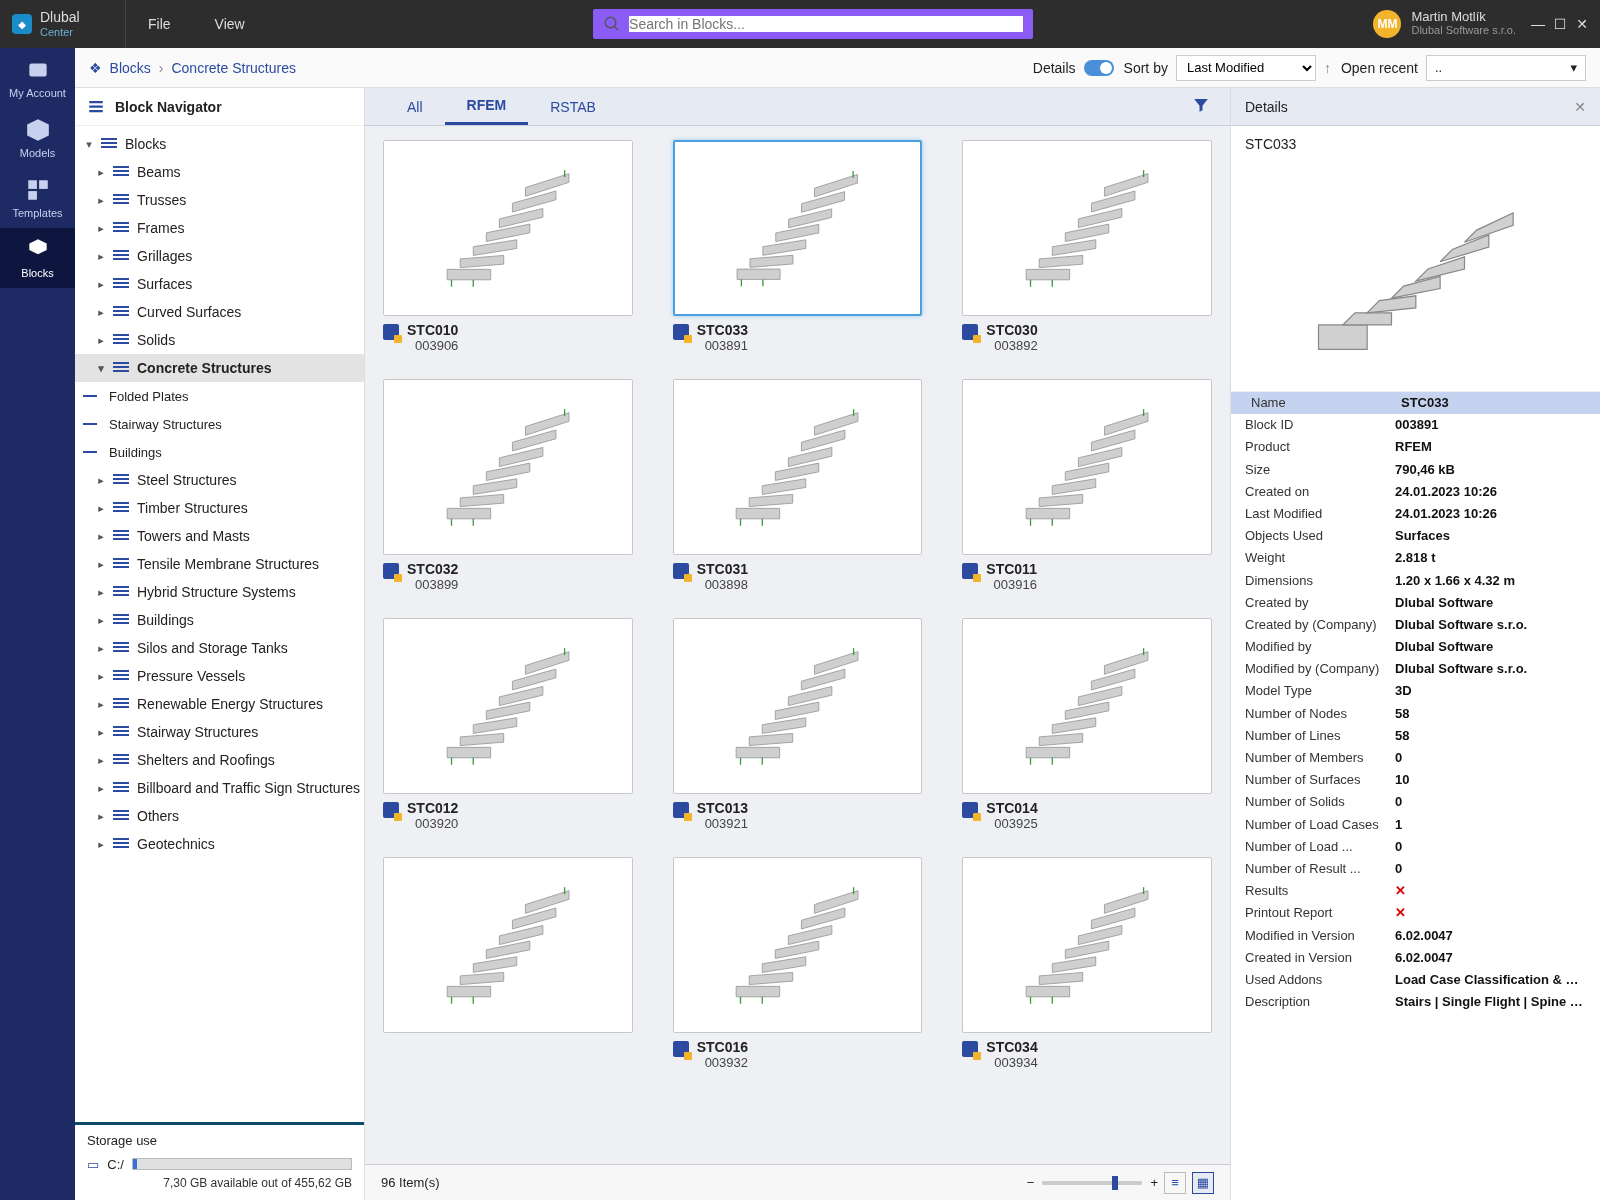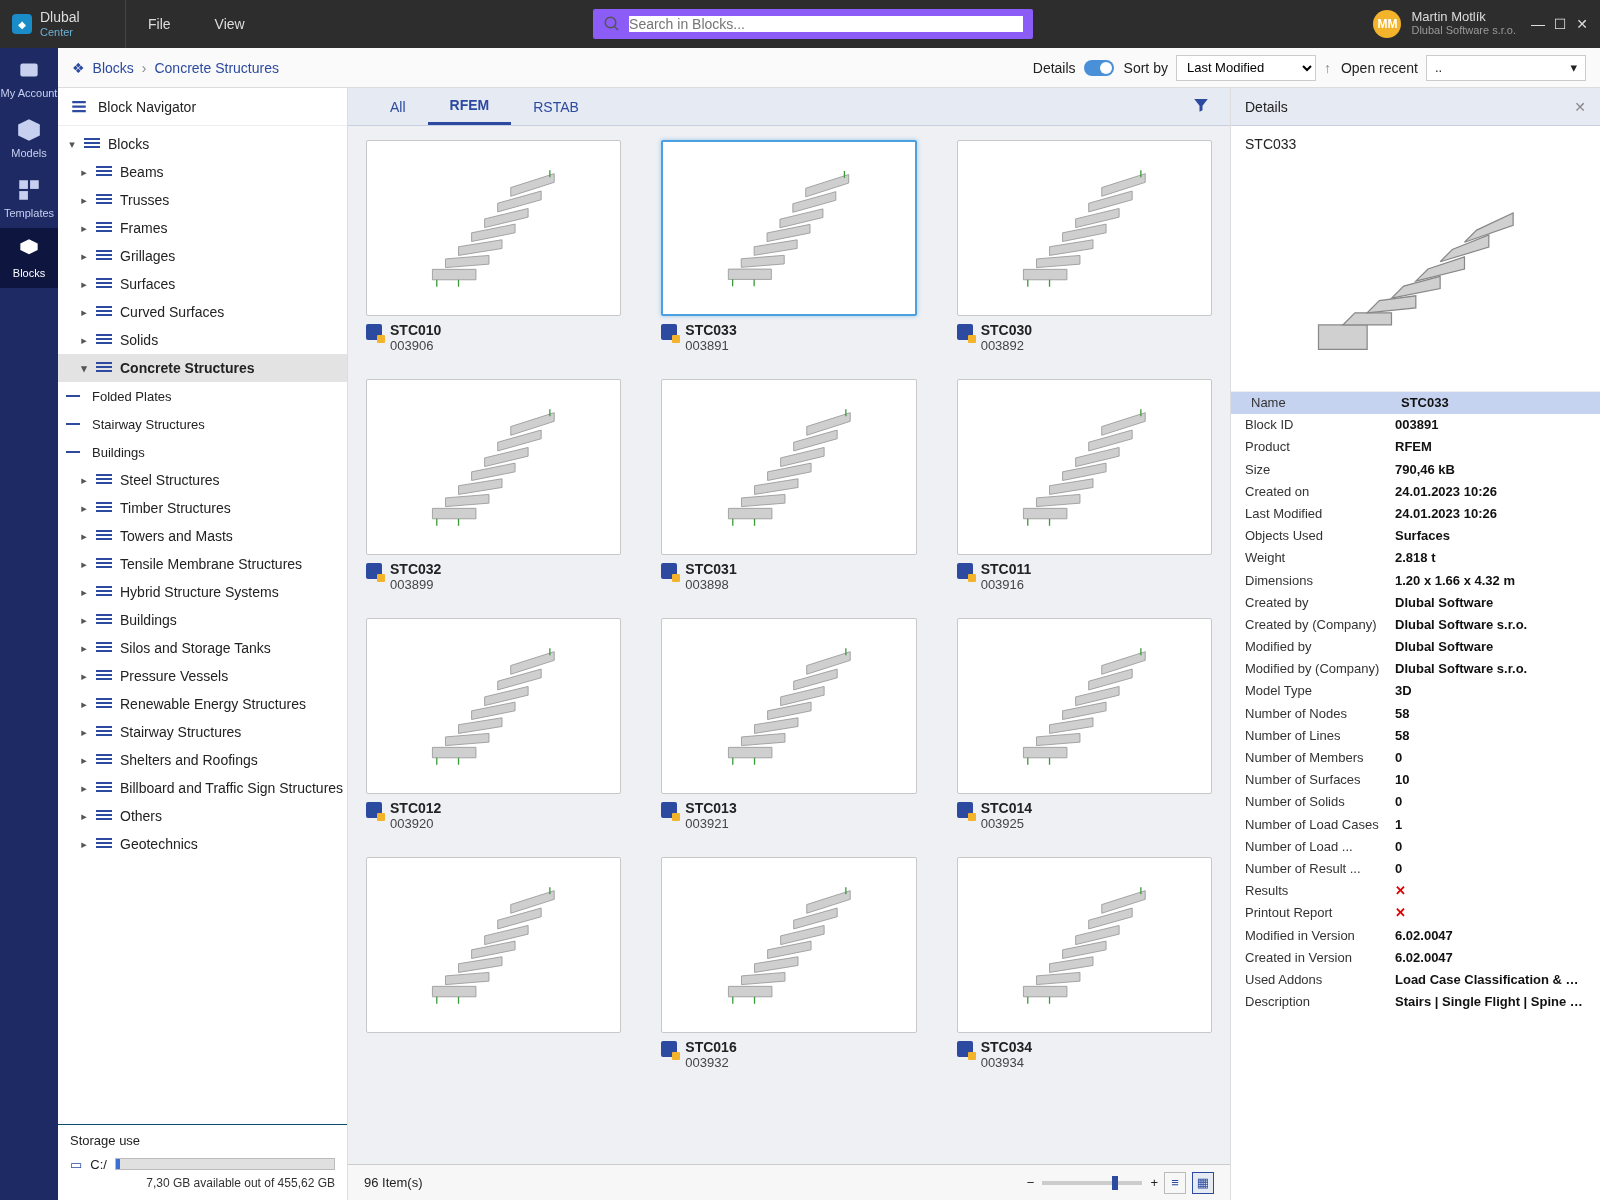--- a/index.html
+++ b/index.html
@@ -20,21 +20,21 @@
 .topbar .user { display: flex; align-items: flex-start; padding: 0 14px; }
 .topbar .user .avatar { width: 28px; height: 28px; border-radius: 50%; background: #f3b32a; color: #fff; font-size: 12px; display: flex; align-items: center; justify-content: center; margin-right: 10px; font-weight:600; }
 .topbar .user .uinfo { line-height: 1.1; }
 .topbar .user .uinfo .uname { font-size: 13px; }
 .topbar .user .uinfo .ucomp { font-size: 11px; color: #999; }
 .topbar .winctrl { display: flex; padding-right: 10px; gap: 6px; }
 .topbar .winctrl span { width: 16px; height: 16px; display: inline-flex; align-items: center; justify-content: center; font-size: 14px; color:#ddd; }
 
 
 .main { flex: 1; display: flex; min-height: 0; }
-.sidenav { width: 58px; background: #1d2a64; display: flex; flex-direction: column; }
+.sidenav { width: 75px; background: #1d2a64; display: flex; flex-direction: column; }
 .sidenav .sn-item { height: 60px; display: flex; flex-direction: column; align-items: center; justify-content: center; color: #c8d0f0; font-size: 11px; cursor: pointer; gap:4px; }
 .sidenav .sn-item.active { background: #0e1640; color: #fff; }
 .sidenav .sn-item svg { width: 26px; height: 26px; fill: currentColor; }
 
 
 .content { flex: 1; display: flex; flex-direction: column; min-width: 0; }
 .crumb-row { height: 40px; background: #fafafa; border-bottom: 1px solid #ddd; display: flex; align-items: center; padding: 0 14px; gap: 10px; }
 .crumb-row .crumb { display: flex; align-items: center; gap: 8px; font-size: 14px; color: #2b4aa0; }
 .crumb-row .crumb .sep { color: #888; }
 .crumb-row .spacer { flex: 1; }
@@ -43,49 +43,49 @@
 .toggle::after { content: ""; position: absolute; width: 12px; height: 12px; background: #fff; border-radius: 50%; top: 2px; right: 2px; }
 .crumb-row select, .crumb-row .open-recent { height: 26px; border: 1px solid #ccc; background: #fff; font-size: 13px; padding: 0 6px; }
 .crumb-row .sort-sel { width: 140px; }
 .crumb-row .open-recent { width: 160px; display:flex;align-items:center;justify-content:space-between;padding:0 8px; }
 
 
 .body3 { flex: 1; display: flex; min-height: 0; }
 
 
 .navigator { width: 290px; background: #fff; border-right: 1px solid #ddd; display: flex; flex-direction: column; }
-.nav-head { height: 38px; display: flex; align-items: center; padding: 0 12px; gap: 10px; border-bottom: 1px solid #eee; font-weight:400; }
+.nav-head { height: 38px; display: flex; align-items: center; padding: 0 12px; gap: 10px; border-bottom: 1px solid #eee; font-weight:700; }
 .nav-head svg { width:18px; height:18px; fill:#2b4aa0; }
 .nav-tree { flex: 1; overflow-y: auto; padding: 4px 0; }
 .tree-row { display: flex; align-items: center; height: 28px; padding-left: 8px; gap: 6px; cursor: pointer; font-size: 14px; }
 .tree-row.sel { background: #e3e3e3; font-weight:600; }
 .tree-row .exp { width: 12px; text-align: center; color: #555; font-size:11px; }
 .tree-row .tico { width: 18px; height: 14px; }
 .tree-row.d1 { padding-left: 20px; }
 .tree-row.d2 { font-size:13px; }
 .tico-lines { display:inline-block; width:16px; height:12px; background: repeating-linear-gradient(#2b4aa0,#2b4aa0 2px,transparent 2px,transparent 4px); }
 
-.storage { border-top: 1px solid #0c4a6e; padding: 8px 12px 10px; font-size: 13px; }
+.storage { border-top: 3px solid #0c4a6e; padding: 8px 12px 10px; font-size: 13px; }
 .storage .bar { height: 12px; background: #e0e0e0; border:1px solid #bbb; margin: 6px 0; position: relative; }
 .storage .bar .fill { position: absolute; left: 0; top: 0; bottom: 0; width: 2%; background: #3a6fd8; }
 .storage .sinfo { font-size: 12px; text-align:right; color:#333; }
 
 
 .gallery-col { flex: 1; display: flex; flex-direction: column; background: #eef0f4; min-width:0; }
 .tab-row { height: 38px; background: #e6eaf3; display: flex; align-items: center; padding: 0 20px; border-bottom:1px solid #c8d0e0; }
 .tab-row .tab { padding: 0 22px; height: 100%; display: flex; align-items: center; font-size: 14px; cursor: pointer; color:#2b4aa0; }
 .tab-row .tab.active { border-bottom: 3px solid #2b4aa0; font-weight:600; }
 .tab-row .filter { margin-left: auto; color:#2b4aa0; }
 .gallery { flex: 1; overflow-y: auto; padding: 14px 18px; }
 .grid { display: grid; grid-template-columns: repeat(3, 1fr); gap: 26px 40px; }
 .card { display: flex; flex-direction: column; }
 .thumb { height: 176px; background: #fff; border: 1px solid #c8c8c8; border-radius: 2px; display:flex;align-items:center;justify-content:center; position:relative; }
 .card.sel .thumb { border: 2px solid #4aa0e0; box-shadow: 0 0 4px rgba(74,160,224,0.5); }
 .thumb svg { width: 80%; height: 80%; }
-.card .meta { display: flex; align-items: flex-start; gap: 8px; margin-top: 6px; }
+.card .meta { display: flex; align-items: flex-start; gap: 8px; margin-top: 6px; text-align: right; }
 .card .mico { width:16px;height:16px; background:#2b4aa0; border-radius:2px; margin-top:2px; position:relative; }
 .card .mico::after{content:"";position:absolute;right:-3px;bottom:-3px;width:8px;height:8px;background:#f3b32a;border-radius:1px;}
 .card .mtxt .mname { font-weight:600; font-size:14px; }
 .card .mtxt .mid { font-size:13px; color:#444; }
 
 .gal-foot { height: 36px; border-top:1px solid #ccc; background:#f7f7f7; display:flex; align-items:center; padding:0 16px; font-size:13px; }
 .gal-foot .sp { flex:1; }
 .gal-foot .zoom { display:flex; align-items:center; gap:8px; }
 .gal-foot .ztrack { width:100px; height:4px; background:#ccc; position:relative; }
 .gal-foot .zthumb { position:absolute; left:70px; top:-5px; width:6px; height:14px; background:#2b4aa0; }

